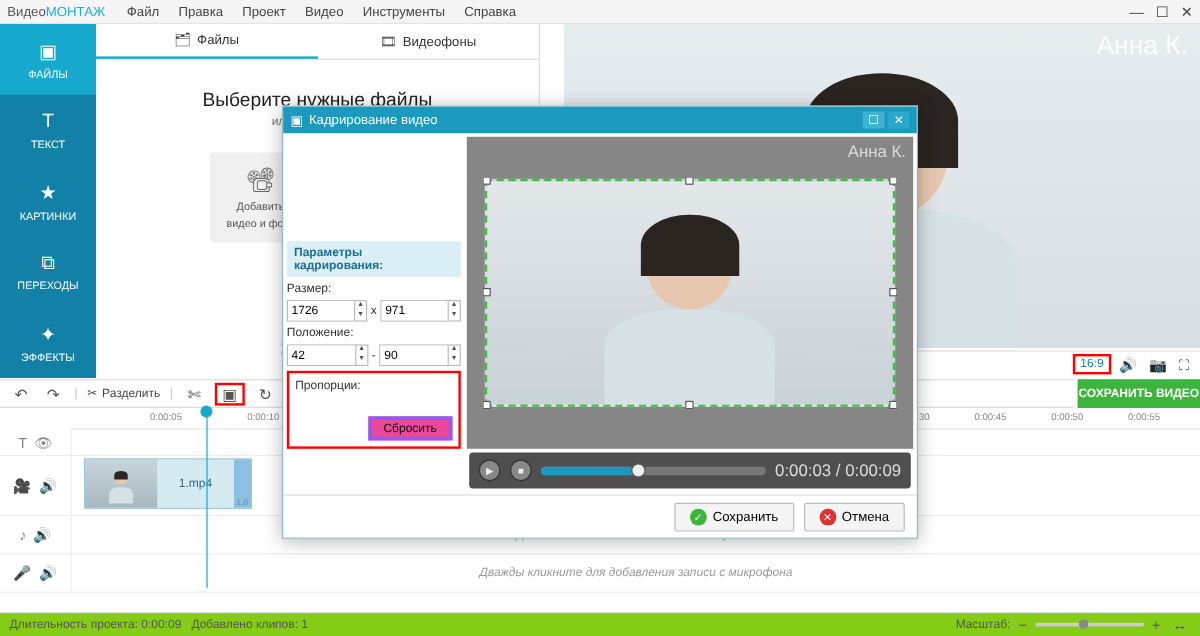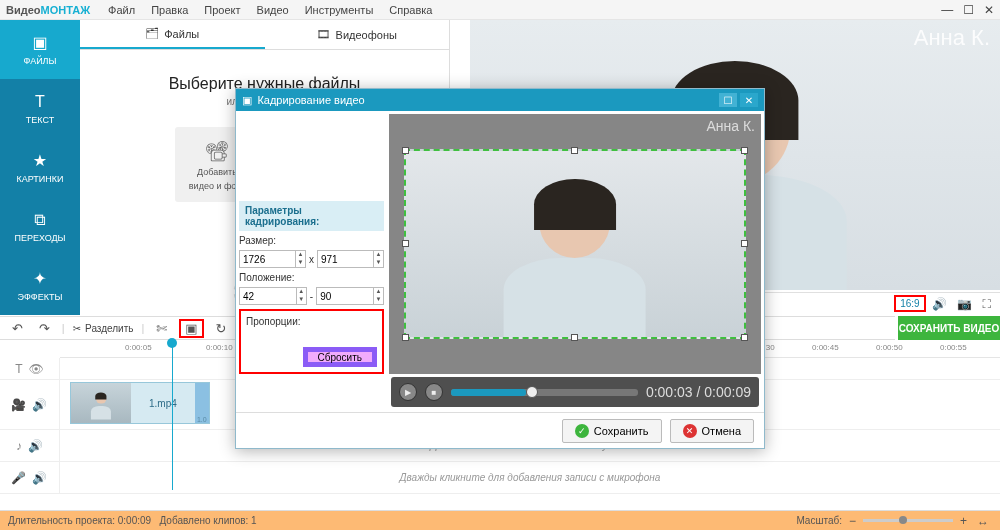--- a/index.html
+++ b/index.html
@@ -1,20 +1,20 @@
 <!DOCTYPE html>
 <html><head>
 <meta charset="utf-8">
 <style>
 * { margin: 0; padding: 0; box-sizing: border-box; font-family: Arial, sans-serif; }
 body { width: 1000px; height: 530px; background: #fff; overflow: hidden; position: relative; font-size: 11px; }
 
 
 .menubar { height: 20px; background: #f5f5f5; display: flex; align-items: center; padding: 0 6px; font-size: 11px; border-bottom: 1px solid #e5e5e5;}
-.menubar .logo { font-weight: bold; margin-right: 10px; text-align: right; }
+.menubar .logo { font-weight: normal; margin-right: 10px; text-align: right; }
 .menubar .logo .b { color: #555; } .menubar .logo .o { color: #17b0d3; }
 .menubar .menu-item { margin: 12px 8px; color: #444; cursor: pointer; }
 .menubar .win-controls { margin-left: auto; display: flex; gap: 10px; color: #444; font-size: 12px; }
 
 
 .sidebar { position: absolute; left: 0; top: 20px; width: 80px; height: 295px; background: #1380a7; display: flex; flex-direction: column; }
 .sb-item { flex: 1; display: flex; flex-direction: column; align-items: center; justify-content: center; color: #fff; font-size: 9px; gap: 4px; cursor: pointer; }
 .sb-item.active { background: #17a9ce; }
 .sb-icon { font-size: 16px; }
 
@@ -62,21 +62,21 @@
 .track-head { width:60px; display:flex; align-items:center; justify-content:center; gap:6px; color:#888; font-size:12px; border-right:1px solid #eee;}
 .track-body { flex:1; position:relative;}
 .video-track { height: 50px; }
 .clip { position:absolute; left:10px; top:2px; height:42px; display:flex; background:#d6eaf2; border:1px solid #97c7da;}
 .clip-thumb { width:60px; height:100%; background: linear-gradient(#c7d4da, #a8b8c0); position:relative;}
 .clip-label { background:#d6eaf2; color:#2d6b87; padding: 0 18px; display:flex; align-items:center; font-size:10px;}
 .clip-end { width:14px; background:#8bc0e2; display:flex; align-items:flex-end; justify-content:center; color:#5a8ba5; font-size:7px;}
 .placeholder-text { display:flex; align-items:center; justify-content:center; height:100%; color:#999; font-size:10px; font-style:italic;}
 
 
-.status-bar { position:absolute; left:0; bottom:0; right:0; height:20px; background:#fdba74; border-top:1px solid #ddd; display:flex; align-items:center; padding: 0 8px; font-size:10px; color:#555;}
+.status-bar { position:absolute; left:0; bottom:0; right:0; height:20px; background:#84cc16; border-top:1px solid #ddd; display:flex; align-items:center; padding: 0 8px; font-size:10px; color:#555;}
 .status-bar .right { margin-left:auto; display:flex; align-items:center; gap:4px;}
 .scale-track { width:90px; height:3px; background:#ccc; position:relative;}
 .scale-thumb { position:absolute; width:8px; height:8px; background:#888; border-radius:50%; top:-3px; left:40%;}
 
 
 .modal { position:absolute; left: 235px; top: 88px; width: 530px; background:#fff; border:1px solid #8fb9cb; box-shadow: 0 2px 15px rgba(0,0,0,.3); z-index: 50;}
 .modal-title { height:22px; background:#1b99bf; color:#fff; display:flex; align-items:center; padding:0 6px; font-size:11px; gap:5px;}
 .modal-title .right { margin-left:auto; display:flex; gap:3px;}
 .modal-title .wbtn { width:18px; height:14px; background:#42b2d4; display:flex; align-items:center; justify-content:center; font-size:10px; cursor:pointer;}
 .modal-title .wbtn.close { background:#2aa7cc;}
@@ -84,21 +84,21 @@
 .params { width: 145px; display:flex; flex-direction:column; gap: 4px; font-size: 10px; color:#333;}
 .params-hdr { background:#d9eef5; padding:4px 6px; font-weight:bold; color:#1b6f8e;}
 .row { display:flex; align-items:center; gap:3px;}
 .spinner { flex:1; height:18px; border:1px solid #bbb; display:flex;}
 .spinner input { border:none; width:100%; padding: 0 3px; font-size:10px; outline:none;}
 .spinner .spbtn { width:12px; display:flex; flex-direction:column; border-left:1px solid #bbb;}
 .spinner .spbtn div { flex:1; font-size:6px; text-align:center; color:#555; cursor:pointer;}
 .x-lbl { font-size:10px;}
 .prop-box { border: 2px solid red; padding: 5px; display:flex; flex-direction:column; gap:20px;}
 .combo { height:18px; border:1px solid #bbb; display:flex; align-items:center; padding: 0 4px; font-size:10px; justify-content:space-between; cursor:pointer;}
-.reset-btn { height:20px; border:5px solid #8b5cf6; background:#f0abfc; font-size:10px; cursor:pointer; margin-left:auto; padding: 0 10px;}
+.reset-btn { height:20px; border:3px solid #8b5cf6; background:#ec4899; font-size:10px; cursor:pointer; margin-left:auto; padding: 0 10px;}
 .crop-preview { flex:1; background:#868686; position:relative; height: 260px;}
 .crop-inner { position:absolute; left:15px; top:35px; right:15px; bottom:35px; border:2px dashed #3fbf3f; background: linear-gradient(#e3e7ea, #c9d2d7);}
 .crop-wm { position:absolute; right:6px; top:4px; color:rgba(255,255,255,.7); font-size:14px;}
 .handle { position:absolute; width:7px; height:7px; background:#fff; border:1px solid #555;}
 .h-tl { left:-4px; top:-4px;} .h-tr { right:-4px; top:-4px;} .h-bl { left:-4px; bottom:-4px;} .h-br { right:-4px; bottom:-4px;}
 .h-tm { left:50%; top:-4px; margin-left:-4px;} .h-bm { left:50%; bottom:-4px; margin-left:-4px;}
 .h-ml { left:-4px; top:50%; margin-top:-4px;} .h-mr { right:-4px; top:50%; margin-top:-4px;}
 
 .modal-player { background:#4f4f4f; margin: 0 5px 5px 155px; height: 30px; border-radius: 3px; display:flex; align-items:center; padding: 0 8px; gap:8px;}
 .pbtn { width:18px; height:18px; border-radius:50%; background:#888; border:1px solid #333; color:#eee; font-size:8px; display:flex; align-items:center; justify-content:center; cursor:pointer;}

